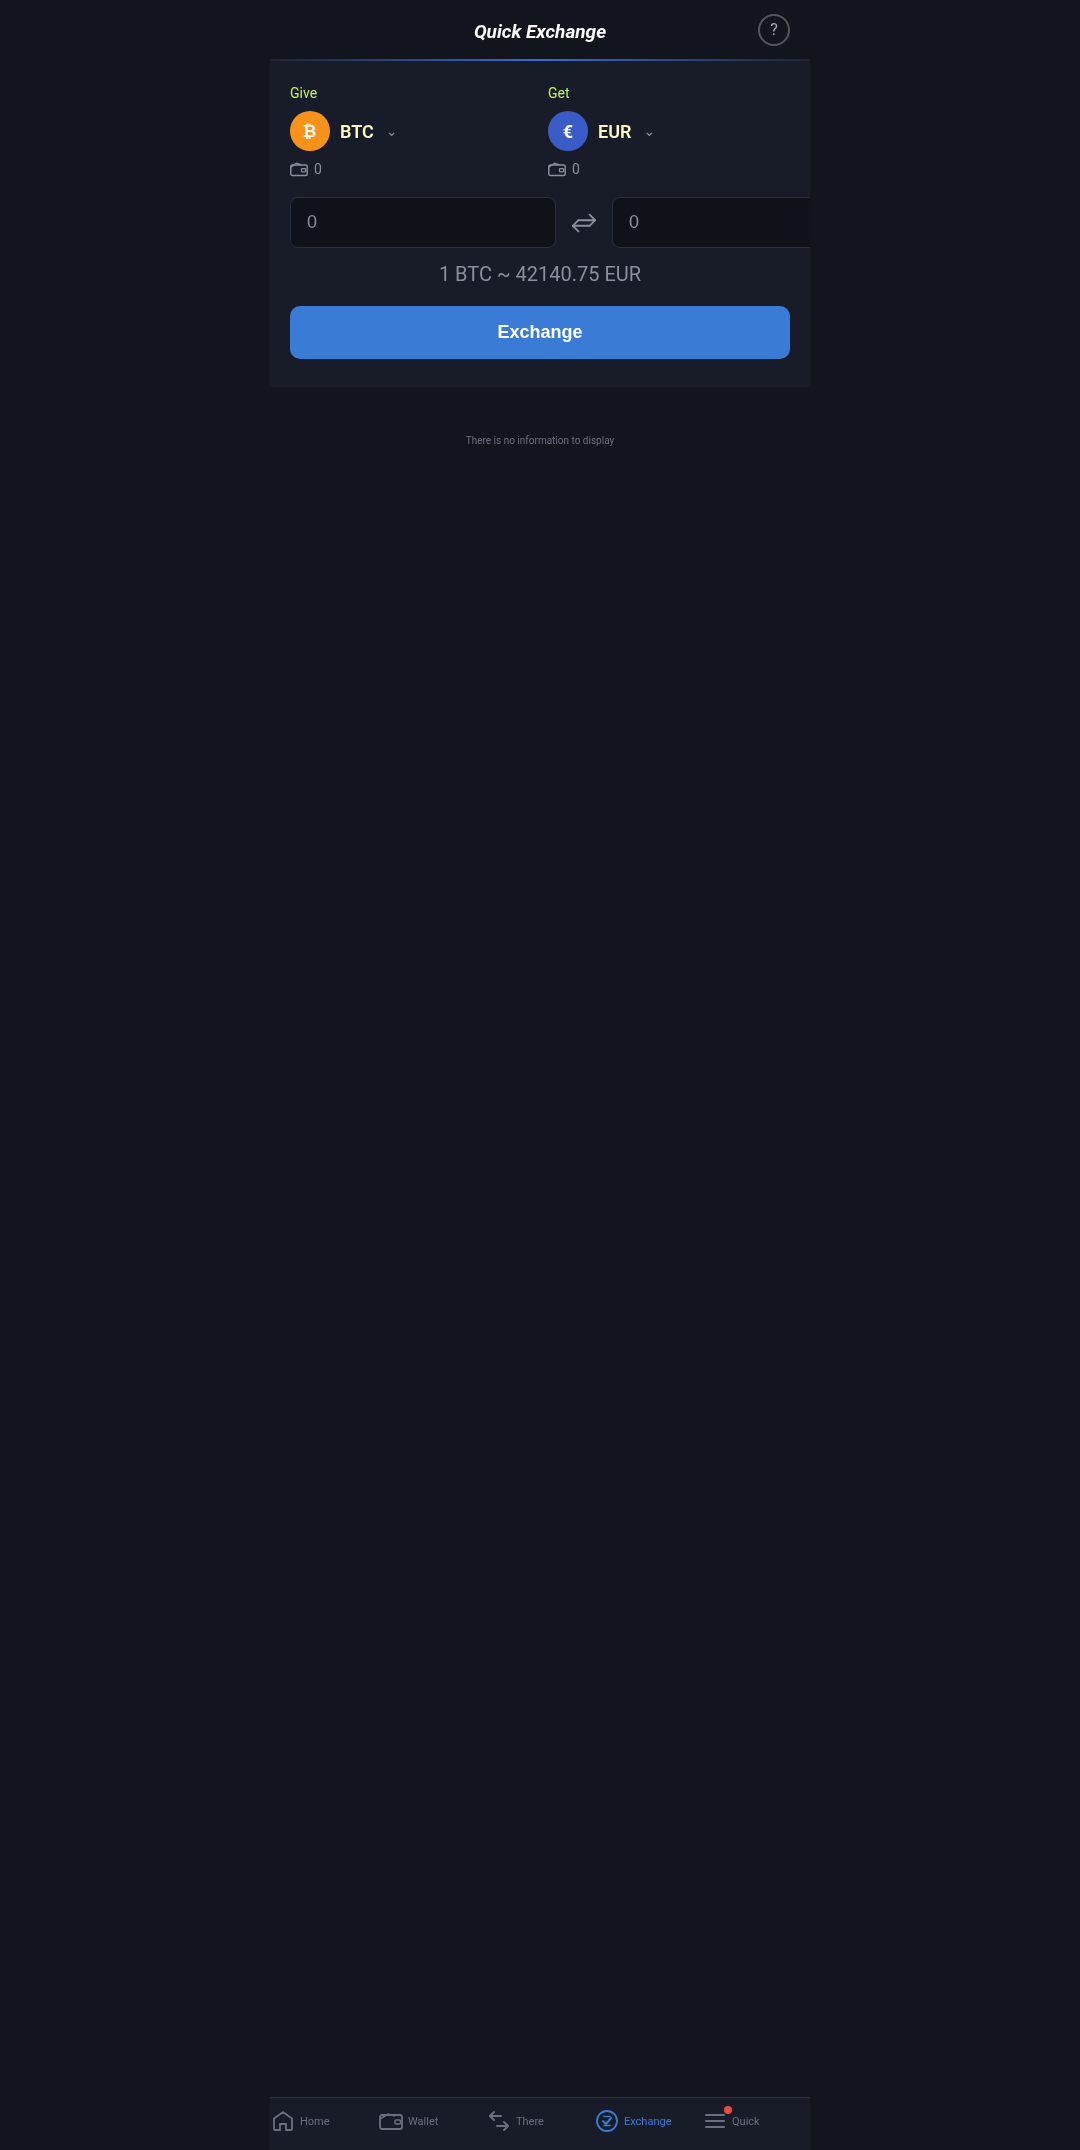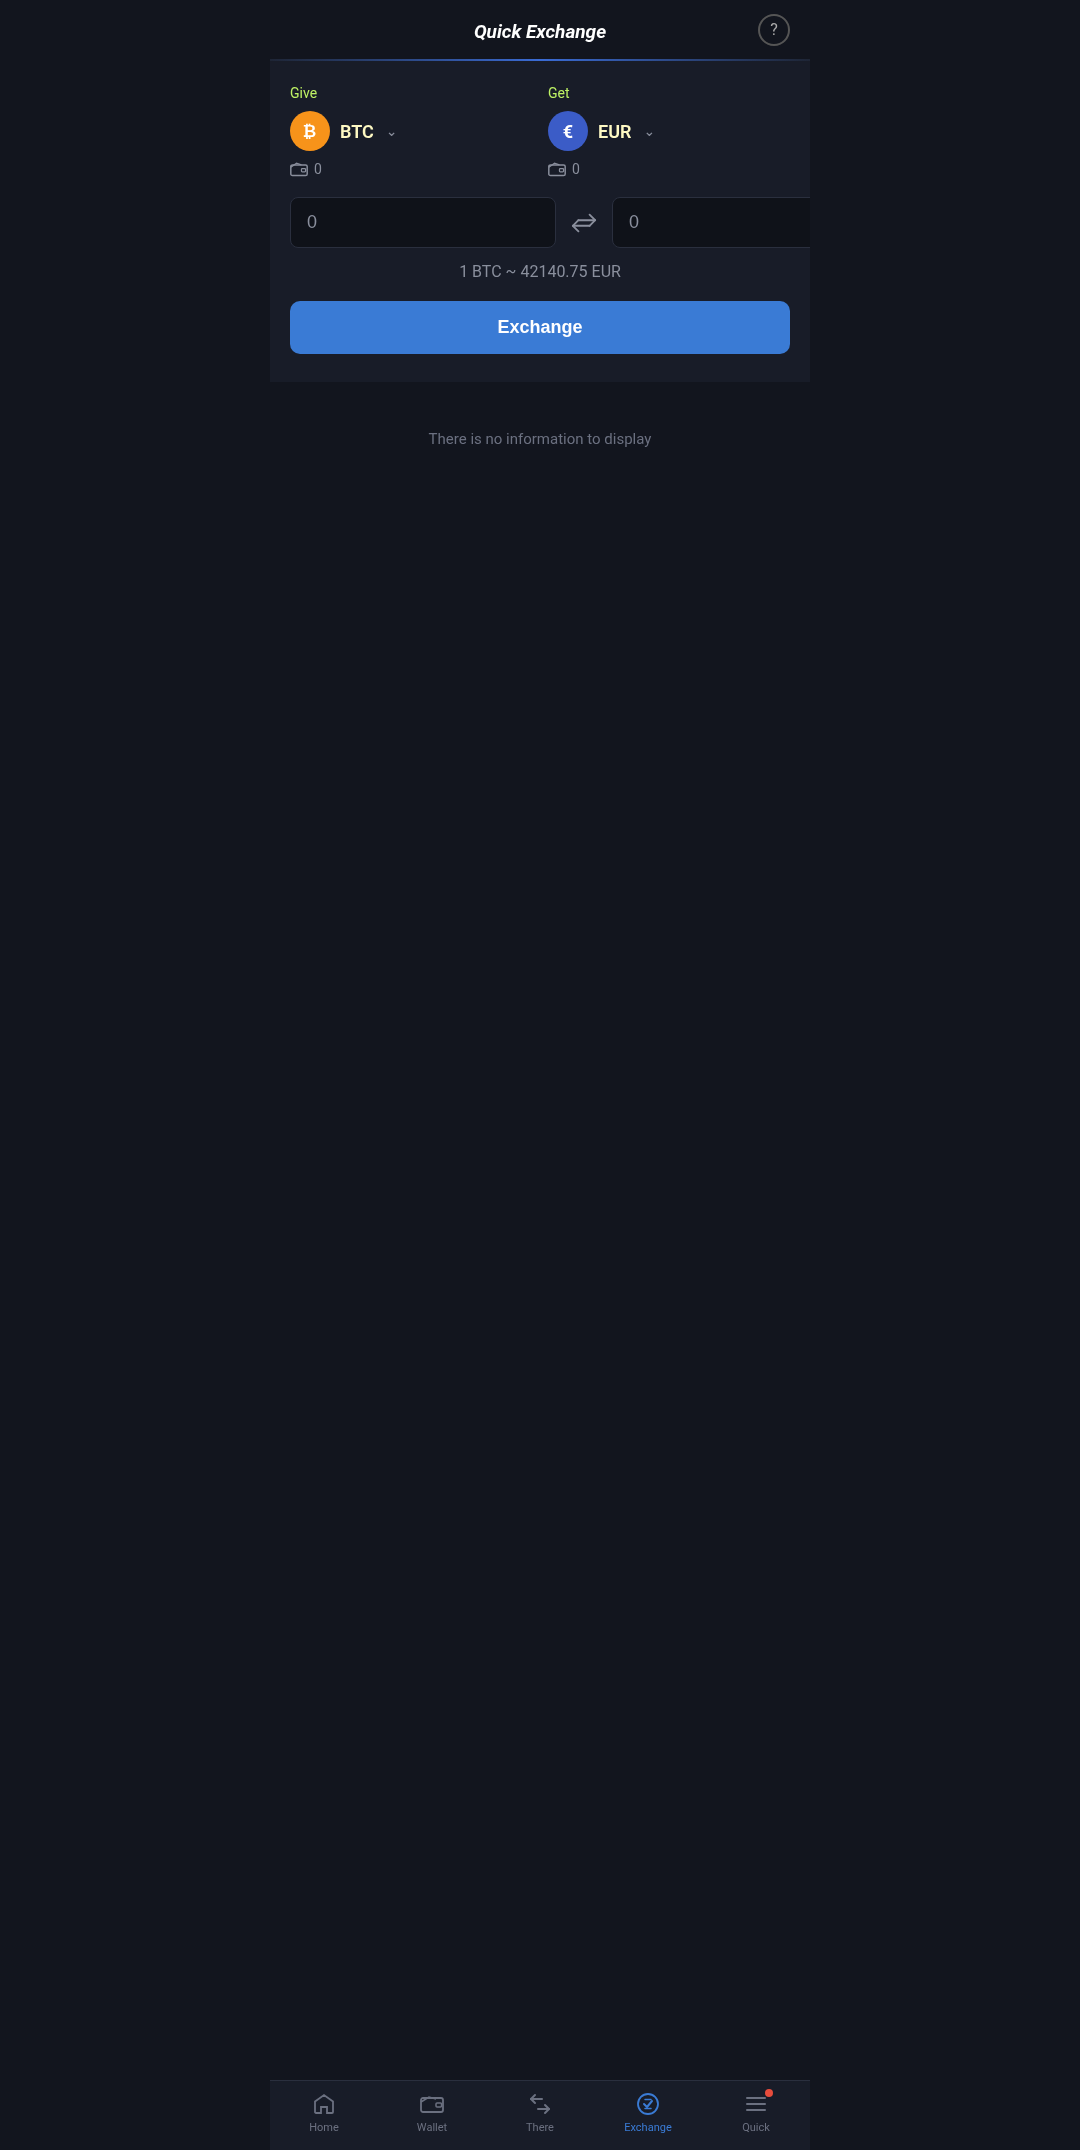--- a/index.html
+++ b/index.html
@@ -161,21 +161,21 @@
       justify-content: center;
       color: #8a8f9d;
       font-size: 18px;
       flex-shrink: 0;
       cursor: pointer;
     }
 
     .rate-text {
       text-align: center;
       color: #8a8f9d;
-      font-size: 16px;
+      font-size: 20px;
       margin-bottom: 20px;
     }
 
     .exchange-btn {
       width: 100%;
       background-color: #3a7bd5;
       color: #ffffff;
       font-size: 18px;
       font-weight: 600;
       border: none;
@@ -195,41 +195,41 @@
       font-size: 18px;
       font-weight: 700;
       text-align: center;
       color: #ffffff;
       margin-bottom: 60px;
     }
 
     .history-empty {
       text-align: center;
       color: #6b7080;
-      font-size: 15px;
+      font-size: 10px;
       margin-top: 20px;
     }
 
     
     .bottom-nav {
       position: fixed;
       bottom: 0;
       left: 50%;
       transform: translateX(-50%);
       width: 540px;
       background-color: #181c28;
       display: flex;
       border-top: 1px solid #2a2f3e;
       padding: 10px 0 16px;
     }
 
     .nav-item {
       flex: 1;
       display: flex;
-      flex-direction: column;
+      flex-direction: row;
       align-items: center;
       gap: 4px;
       cursor: pointer;
     }
 
     .nav-icon {
       width: 26px;
       height: 26px;
       display: flex;
       align-items: center;

